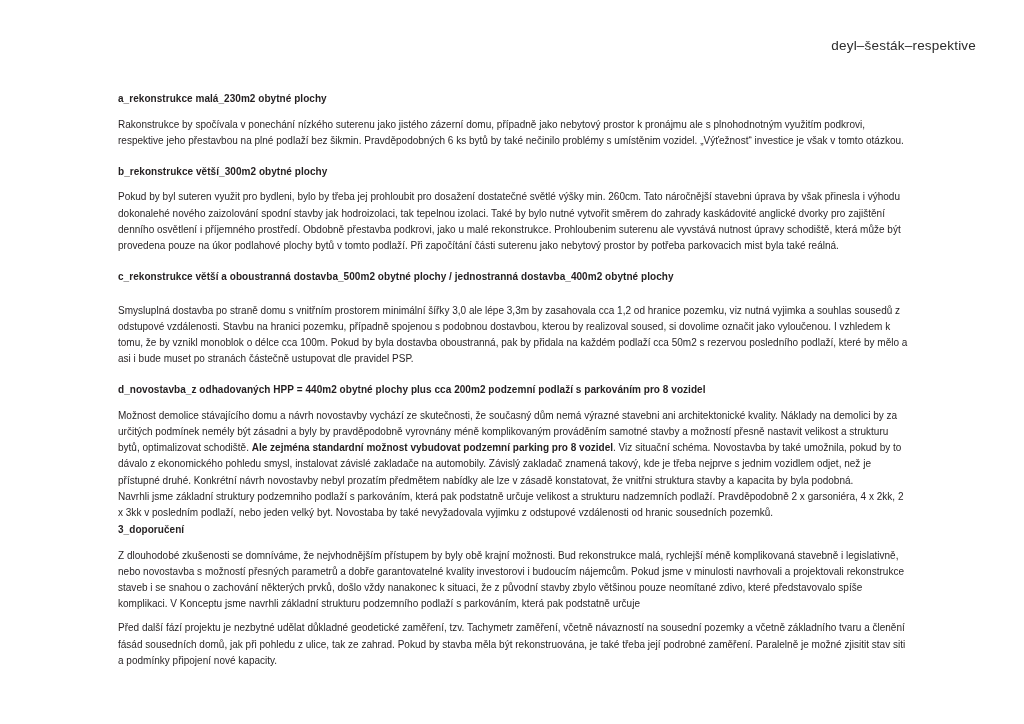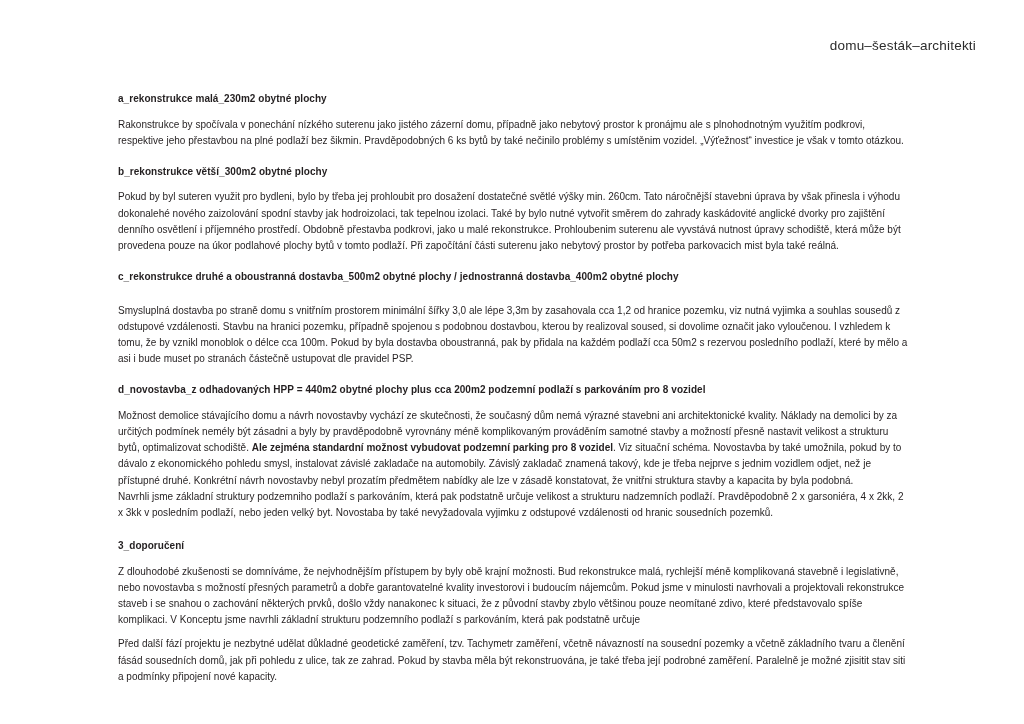--- a/index.html
+++ b/index.html
@@ -59,45 +59,45 @@
   }
   .gap-small {
     height: 8px;
   }
   b {
     font-weight: bold;
   }
   .sec-rec { margin-bottom: 16px; }
   .sec-b { margin-bottom: 16px; }
   .sec-c { margin-bottom: 16px; }
-  .sec-d { margin-bottom: 18px; }
+  .sec-d { margin-bottom: 2px; }
   .sec-3 { margin-bottom: 13px; }
   .rec-head { margin-bottom: 10px; }
 </style>
 </head>
 <body>
 
 <div class="page">
 
-  <div class="brand">domu–šesták–architekti</div>
+  <div class="brand">deyl–šesták–respektive</div>
 
   <div class="content">
 
     <div class="section sec-rec">
       <h2 class="heading rec-head">a_rekonstrukce malá_230m2 obytné plochy</h2>
       <p class="body">Rakonstrukce by spočívala v ponechání nízkého suterenu jako jistého zázerní domu, případně jako nebytový prostor k pronájmu ale s plnohodnotným využitím podkrovi, respektive jeho přestavbou na plné podlaží bez šikmin. Pravděpodobných 6 ks bytů by také nečinilo problémy s umístěnim vozidel. „Výťežnost“ investice je však v tomto otázkou.</p>
     </div>
 
     <div class="section sec-b">
       <h2 class="heading rec-head">b_rekonstrukce větší_300m2  obytné plochy</h2>
       <p class="body">Pokud by byl suteren využit pro bydleni, bylo by třeba jej prohloubit pro dosažení dostatečné světlé výšky min. 260cm. Tato náročnější stavebni úprava by však přinesla i výhodu dokonalehé nového zaizolování spodní stavby jak hodroizolaci, tak tepelnou izolaci. Také by bylo nutné vytvořit směrem do zahrady kaskádovité anglické dvorky pro zajištění denního osvětlení i příjemného prostředí. Obdobně přestavba podkrovi, jako u malé rekonstrukce. Prohloubenim suterenu ale vyvstává nutnost úpravy schodiště, která může být provedena pouze na úkor podlahové plochy bytů v tomto podlaží. Při započítání části suterenu jako nebytový prostor by potřeba parkovacich mist byla také reálná.</p>
     </div>
 
     <div class="section sec-c">
-      <h2 class="heading rec-head">c_rekonstrukce druhé a oboustranná dostavba_500m2 obytné plochy / jednostranná dostavba_400m2 obytné plochy</h2>
+      <h2 class="heading rec-head">c_rekonstrukce větší a oboustranná dostavba_500m2 obytné plochy / jednostranná dostavba_400m2 obytné plochy</h2>
       <div class="gap-small"></div>
       <p class="body">Smysluplná dostavba po straně domu s vnitřním prostorem minimální šířky 3,0 ale lépe 3,3m by zasahovala cca 1,2 od hranice pozemku, viz nutná vyjimka a souhlas sousedů z odstupové vzdálenosti. Stavbu na hranici pozemku, případně spojenou s podobnou dostavbou, kterou by realizoval soused, si dovolime označit jako vyloučenou. I vzhledem k tomu, že by vznikl monoblok o délce cca 100m. Pokud by byla dostavba oboustranná, pak by přidala na každém podlaží cca 50m2 s rezervou posledního podlaží, které by mělo a asi i bude muset po stranách částečně ustupovat dle pravidel PSP.</p>
     </div>
 
     <div class="section sec-d">
       <h2 class="heading rec-head">d_novostavba_z odhadovaných HPP = 440m2 obytné plochy plus cca 200m2 podzemní podlaží s parkováním pro 8 vozidel</h2>
       <p class="body">Možnost demolice stávajícího domu a návrh novostavby vychází ze skutečnosti, že současný dům nemá výrazné stavebni ani architektonické kvality. Náklady na demolici by za určitých podmínek nemély být zásadni a byly by pravděpodobně vyrovnány méně komplikovaným prováděním samotné stavby a možností přesně nastavit velikost a strukturu bytů, optimalizovat schodiště. <b>Ale zejména standardní možnost vybudovat podzemní parking pro 8 vozidel</b>. Viz situační schéma. Novostavba by také umožnila, pokud by to dávalo z ekonomického pohledu smysl, instalovat závislé zakladače na automobily. Závislý zakladač znamená takový, kde je třeba nejprve s jednim vozidlem odjet, než je přístupné druhé. Konkrétní návrh novostavby nebyl prozatím předmětem nabídky ale lze v zásadě konstatovat, že vnitřni struktura stavby a kapacita by byla podobná.</p>
       <p class="body">Navrhli jsme základní struktury podzemniho podlaží s parkováním, která pak podstatně určuje velikost a strukturu nadzemních podlaží. Pravděpodobně 2 x garsoniéra,  4 x 2kk, 2 x 3kk v posledním podlaží, nebo jeden velký byt. Novostaba by také nevyžadovala vyjimku z odstupové vzdálenosti od hranic sousedních pozemků.</p>
     </div>
 

